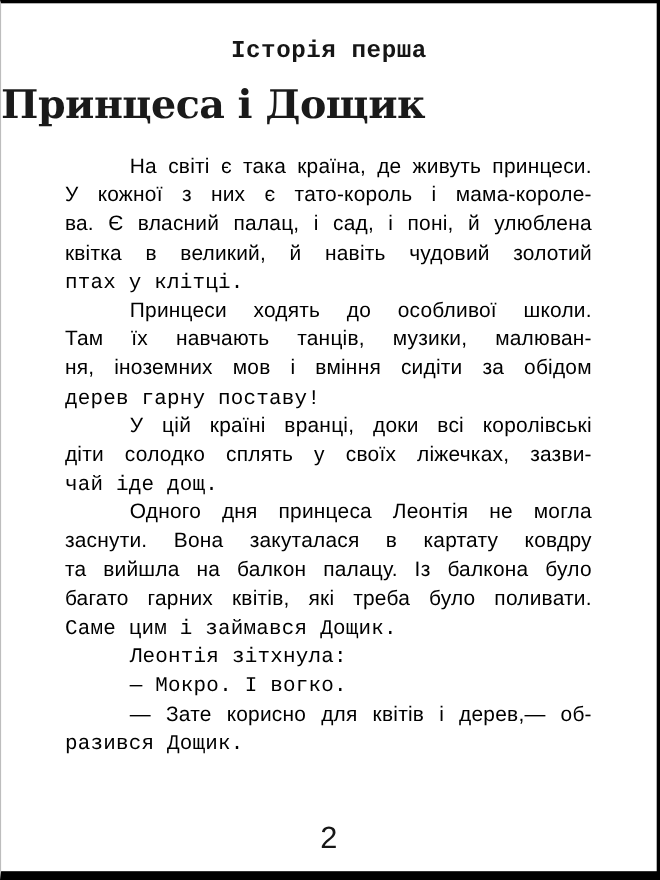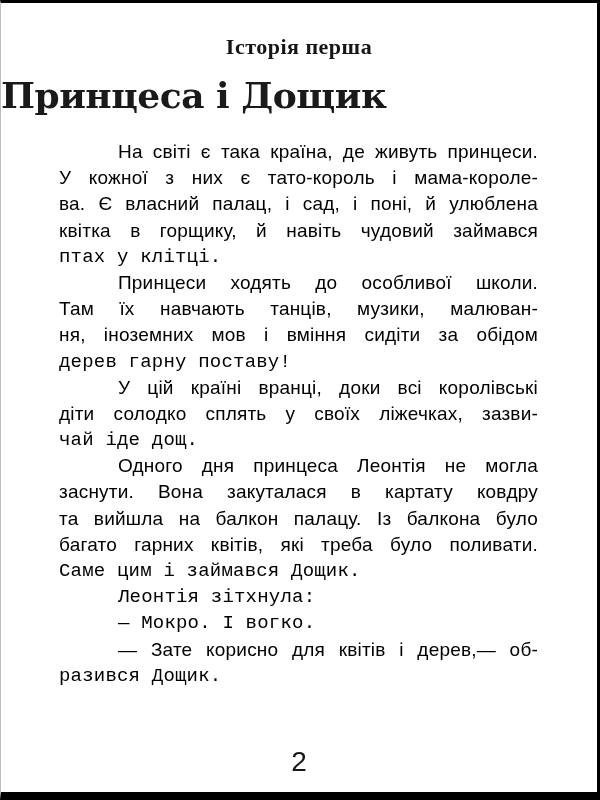--- a/index.html
+++ b/index.html
@@ -19,21 +19,21 @@
     border-left: 1px solid #bdbdbd;
     overflow: hidden;
     color: #141414;
   }
   .story-header {
     position: absolute;
     top: 32px;
     left: 0;
     right: 0;
     text-align: center;
-    font-family: Liberation Serif, serif;
+    font-family: Liberation Mono, monospace;
     font-weight: bold;
     font-size: 22px;
     line-height: 24px;
     letter-spacing: 0.5px;
     color: #161616;
   }
   .story-title {
     position: absolute;
     top: 71px;
     left: 0;
@@ -92,21 +92,21 @@
 <div class="page">
   <div class="story-header">Історія перша</div>
 
   <div class="story-title">Принцеса і Дощик</div>
 
   <div class="body-text">
       <div class="paragraph">
         <div class="line first">На світі є така країна, де живуть принцеси.</div>
         <div class="line">У кожної з них є тато-король і мама-короле-</div>
         <div class="line">ва. Є власний палац, і сад, і поні, й улюблена</div>
-        <div class="line">квітка в горщику, й навіть чудовий займався</div>
+        <div class="line">квітка в великий, й навіть чудовий золотий</div>
         <div class="line last">птах у клітці.</div>
       </div>
       <div class="paragraph">
         <div class="line first">Принцеси ходять до особливої школи.</div>
         <div class="line">Там їх навчають танців, музики, малюван-</div>
         <div class="line">ня, іноземних мов і вміння сидіти за обідом</div>
         <div class="line last">дерев гарну поставу!</div>
       </div>
       <div class="paragraph">
         <div class="line first">У цій країні вранці, доки всі королівські</div>

